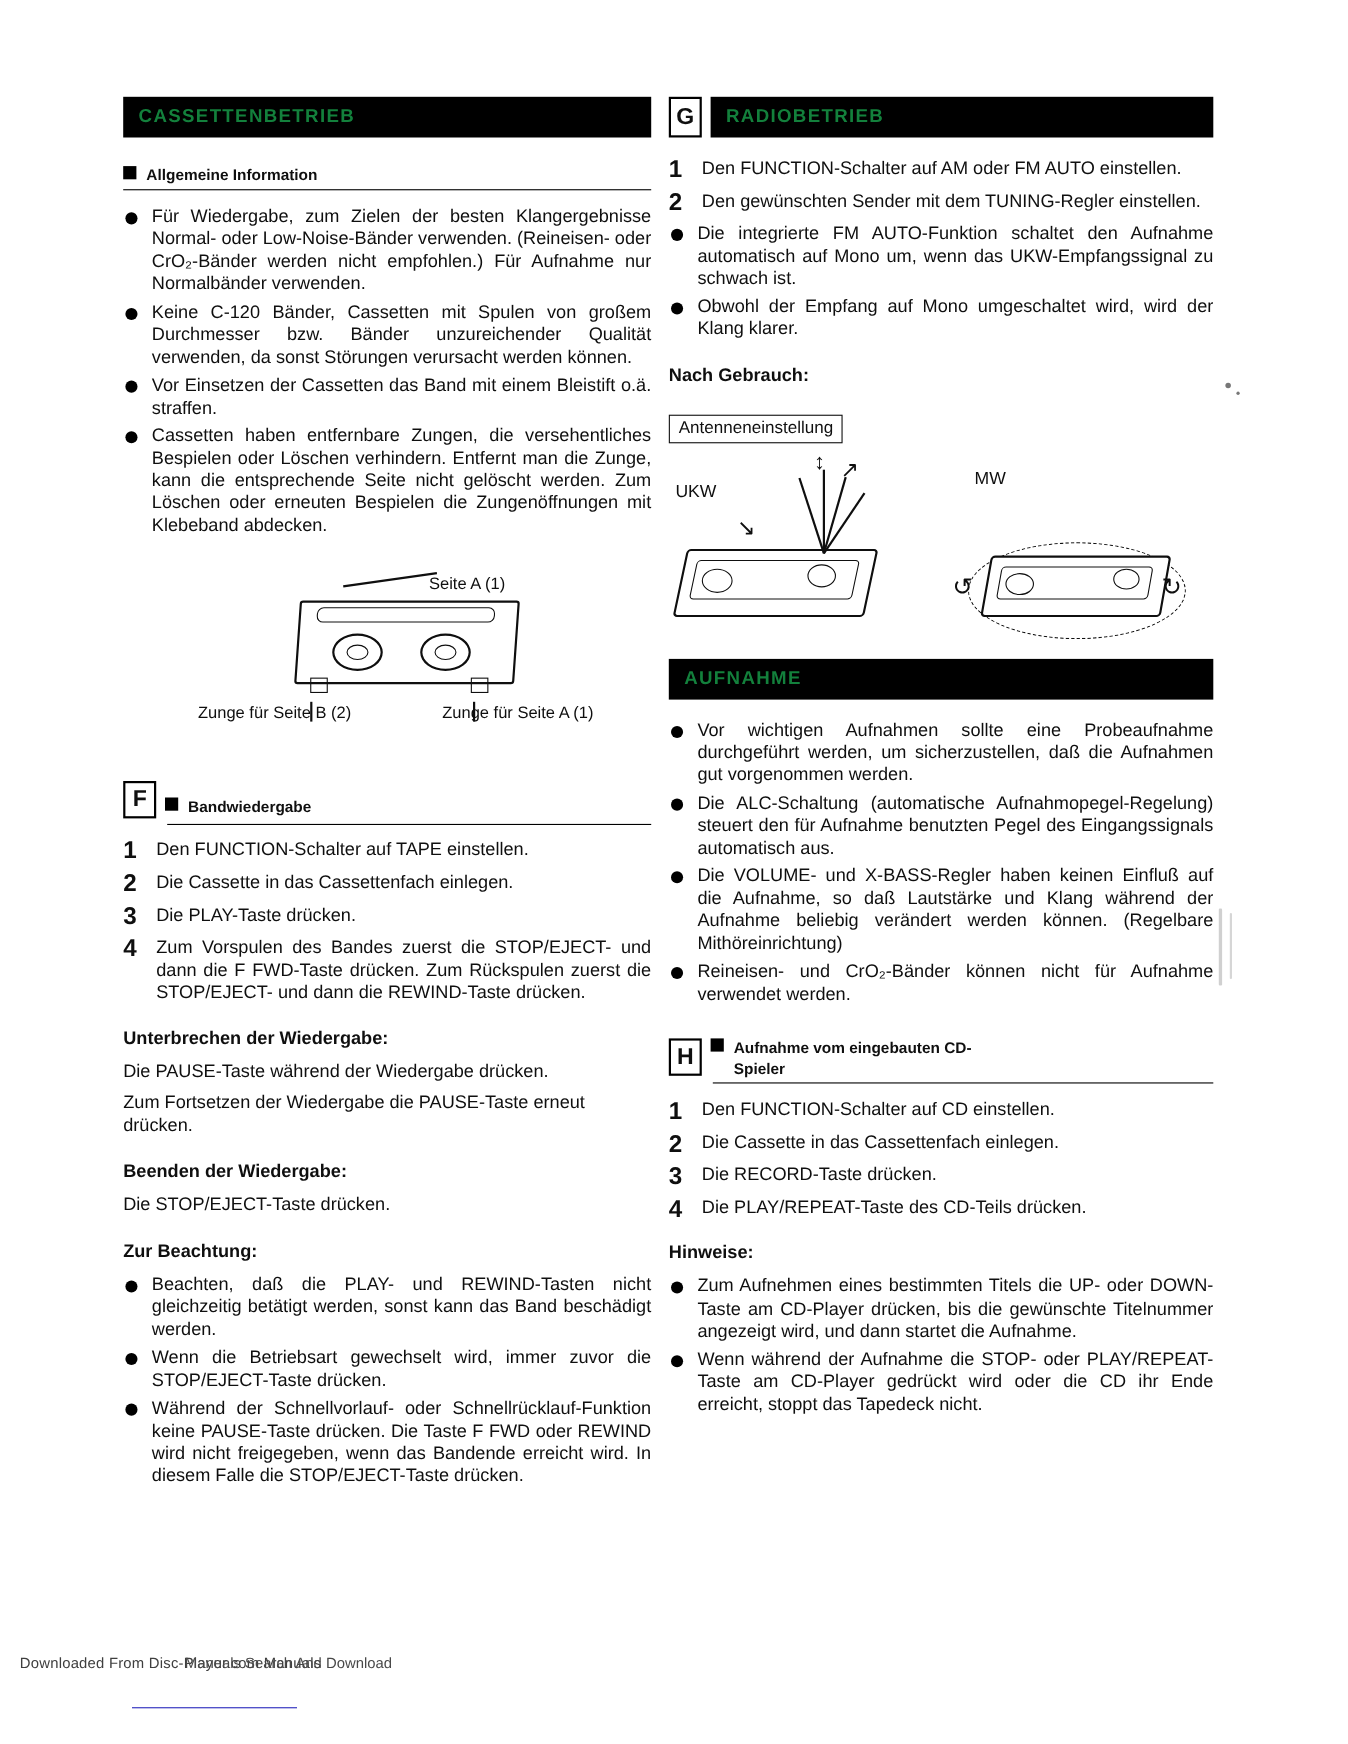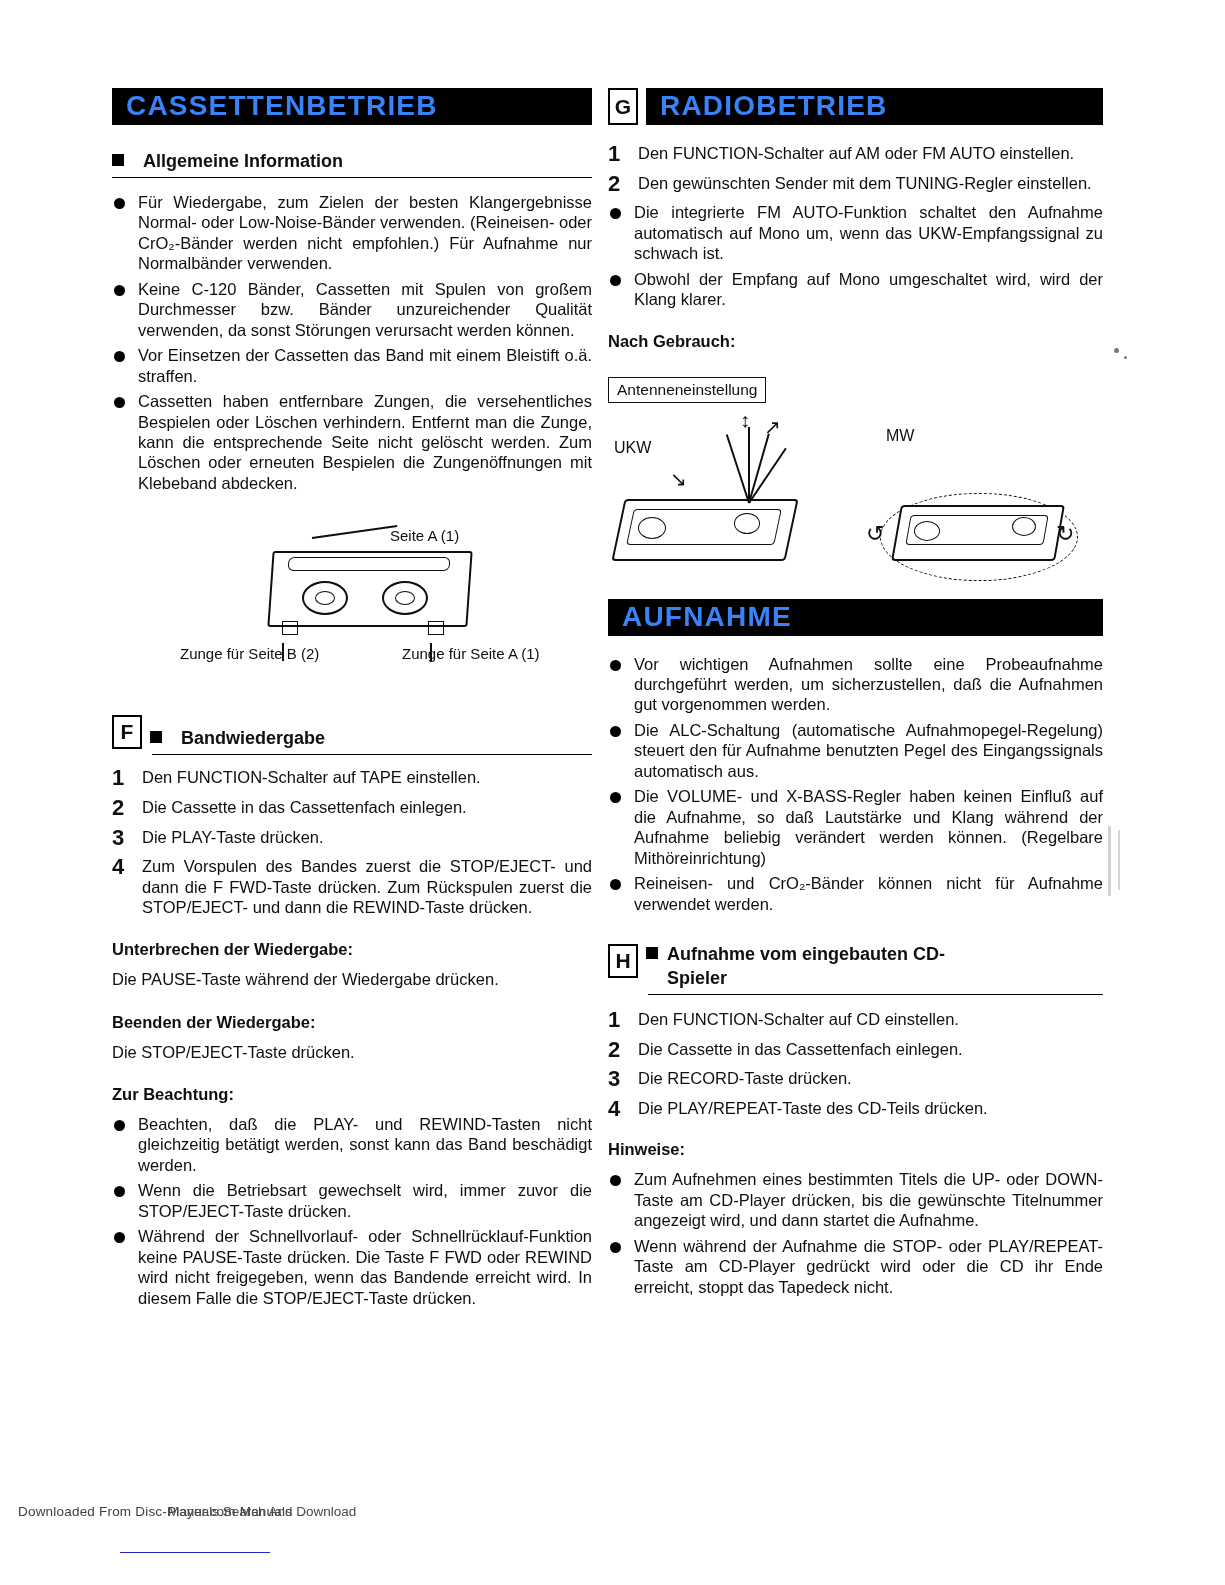--- a/index.html
+++ b/index.html
@@ -23,23 +23,23 @@
   .col {
     position: absolute;
     top: 88px;
   }
   .col-left { left: 112px; width: 480px; }
   .col-right { left: 608px; width: 495px; }
 
   
   .banner {
     background: #000;
-    color: #3b82f6;
+    color: #15803d;
     font-weight: bold;
-    font-size: 28px;
+    font-size: 17px;
     letter-spacing: 1.2px;
     padding: 7px 10px 8px 14px;
     height: 22px;
     line-height: 22px;
     box-sizing: content-box;
   }
   .banner-row {
     display: flex;
     align-items: stretch;
     gap: 8px;
@@ -54,23 +54,23 @@
     align-items: center;
     justify-content: center;
     box-sizing: border-box;
   }
   .banner-grow { flex: 1; }
 
   
   .subhead {
     display: flex;
     align-items: baseline;
-    gap: 19px;
+    gap: 9px;
     font-weight: bold;
-    font-size: 18px;
+    font-size: 14px;
     margin-top: 26px;
   }
   .sq {
     width: 12px;
     height: 12px;
     background: #000;
     display: inline-block;
     position: relative;
     top: -1px;
   }
@@ -362,20 +362,21 @@
 
     <ol class="steps">
       <li>Den FUNCTION-Schalter auf TAPE einstellen.</li>
       <li>Die Cassette in das Cassettenfach einlegen.</li>
       <li>Die PLAY-Taste drücken.</li>
       <li class="justify">Zum Vorspulen des Bandes zuerst die STOP/EJECT- und dann die F FWD-Taste drücken. Zum Rückspulen zuerst die STOP/EJECT- und dann die REWIND-Taste drücken.</li>
     </ol>
 
     <h4 class="mini">Unterbrechen der Wiedergabe:</h4>
     <p class="body">Die PAUSE-Taste während der Wiedergabe drücken.</p>
+    <p class="body">Zum Fortsetzen der Wiedergabe die PAUSE-Taste erneut drücken.</p>
 
     <h4 class="mini">Beenden der Wiedergabe:</h4>
     <p class="body">Die STOP/EJECT-Taste drücken.</p>
 
     <h4 class="mini">Zur Beachtung:</h4>
     <ul class="bullets" style="margin-top:8px;">
       <li>Beachten, daß die PLAY- und REWIND-Tasten nicht gleichzeitig betätigt werden, sonst kann das Band beschädigt werden.</li>
       <li>Wenn die Betriebsart gewechselt wird, immer zuvor die STOP/EJECT-Taste drücken.</li>
       <li>Während der Schnellvorlauf- oder Schnellrücklauf-Funktion keine PAUSE-Taste drücken. Die Taste F FWD oder REWIND wird nicht freigegeben, wenn das Bandende erreicht wird. In diesem Falle die STOP/EJECT-Taste drücken.</li>
     </ul>

